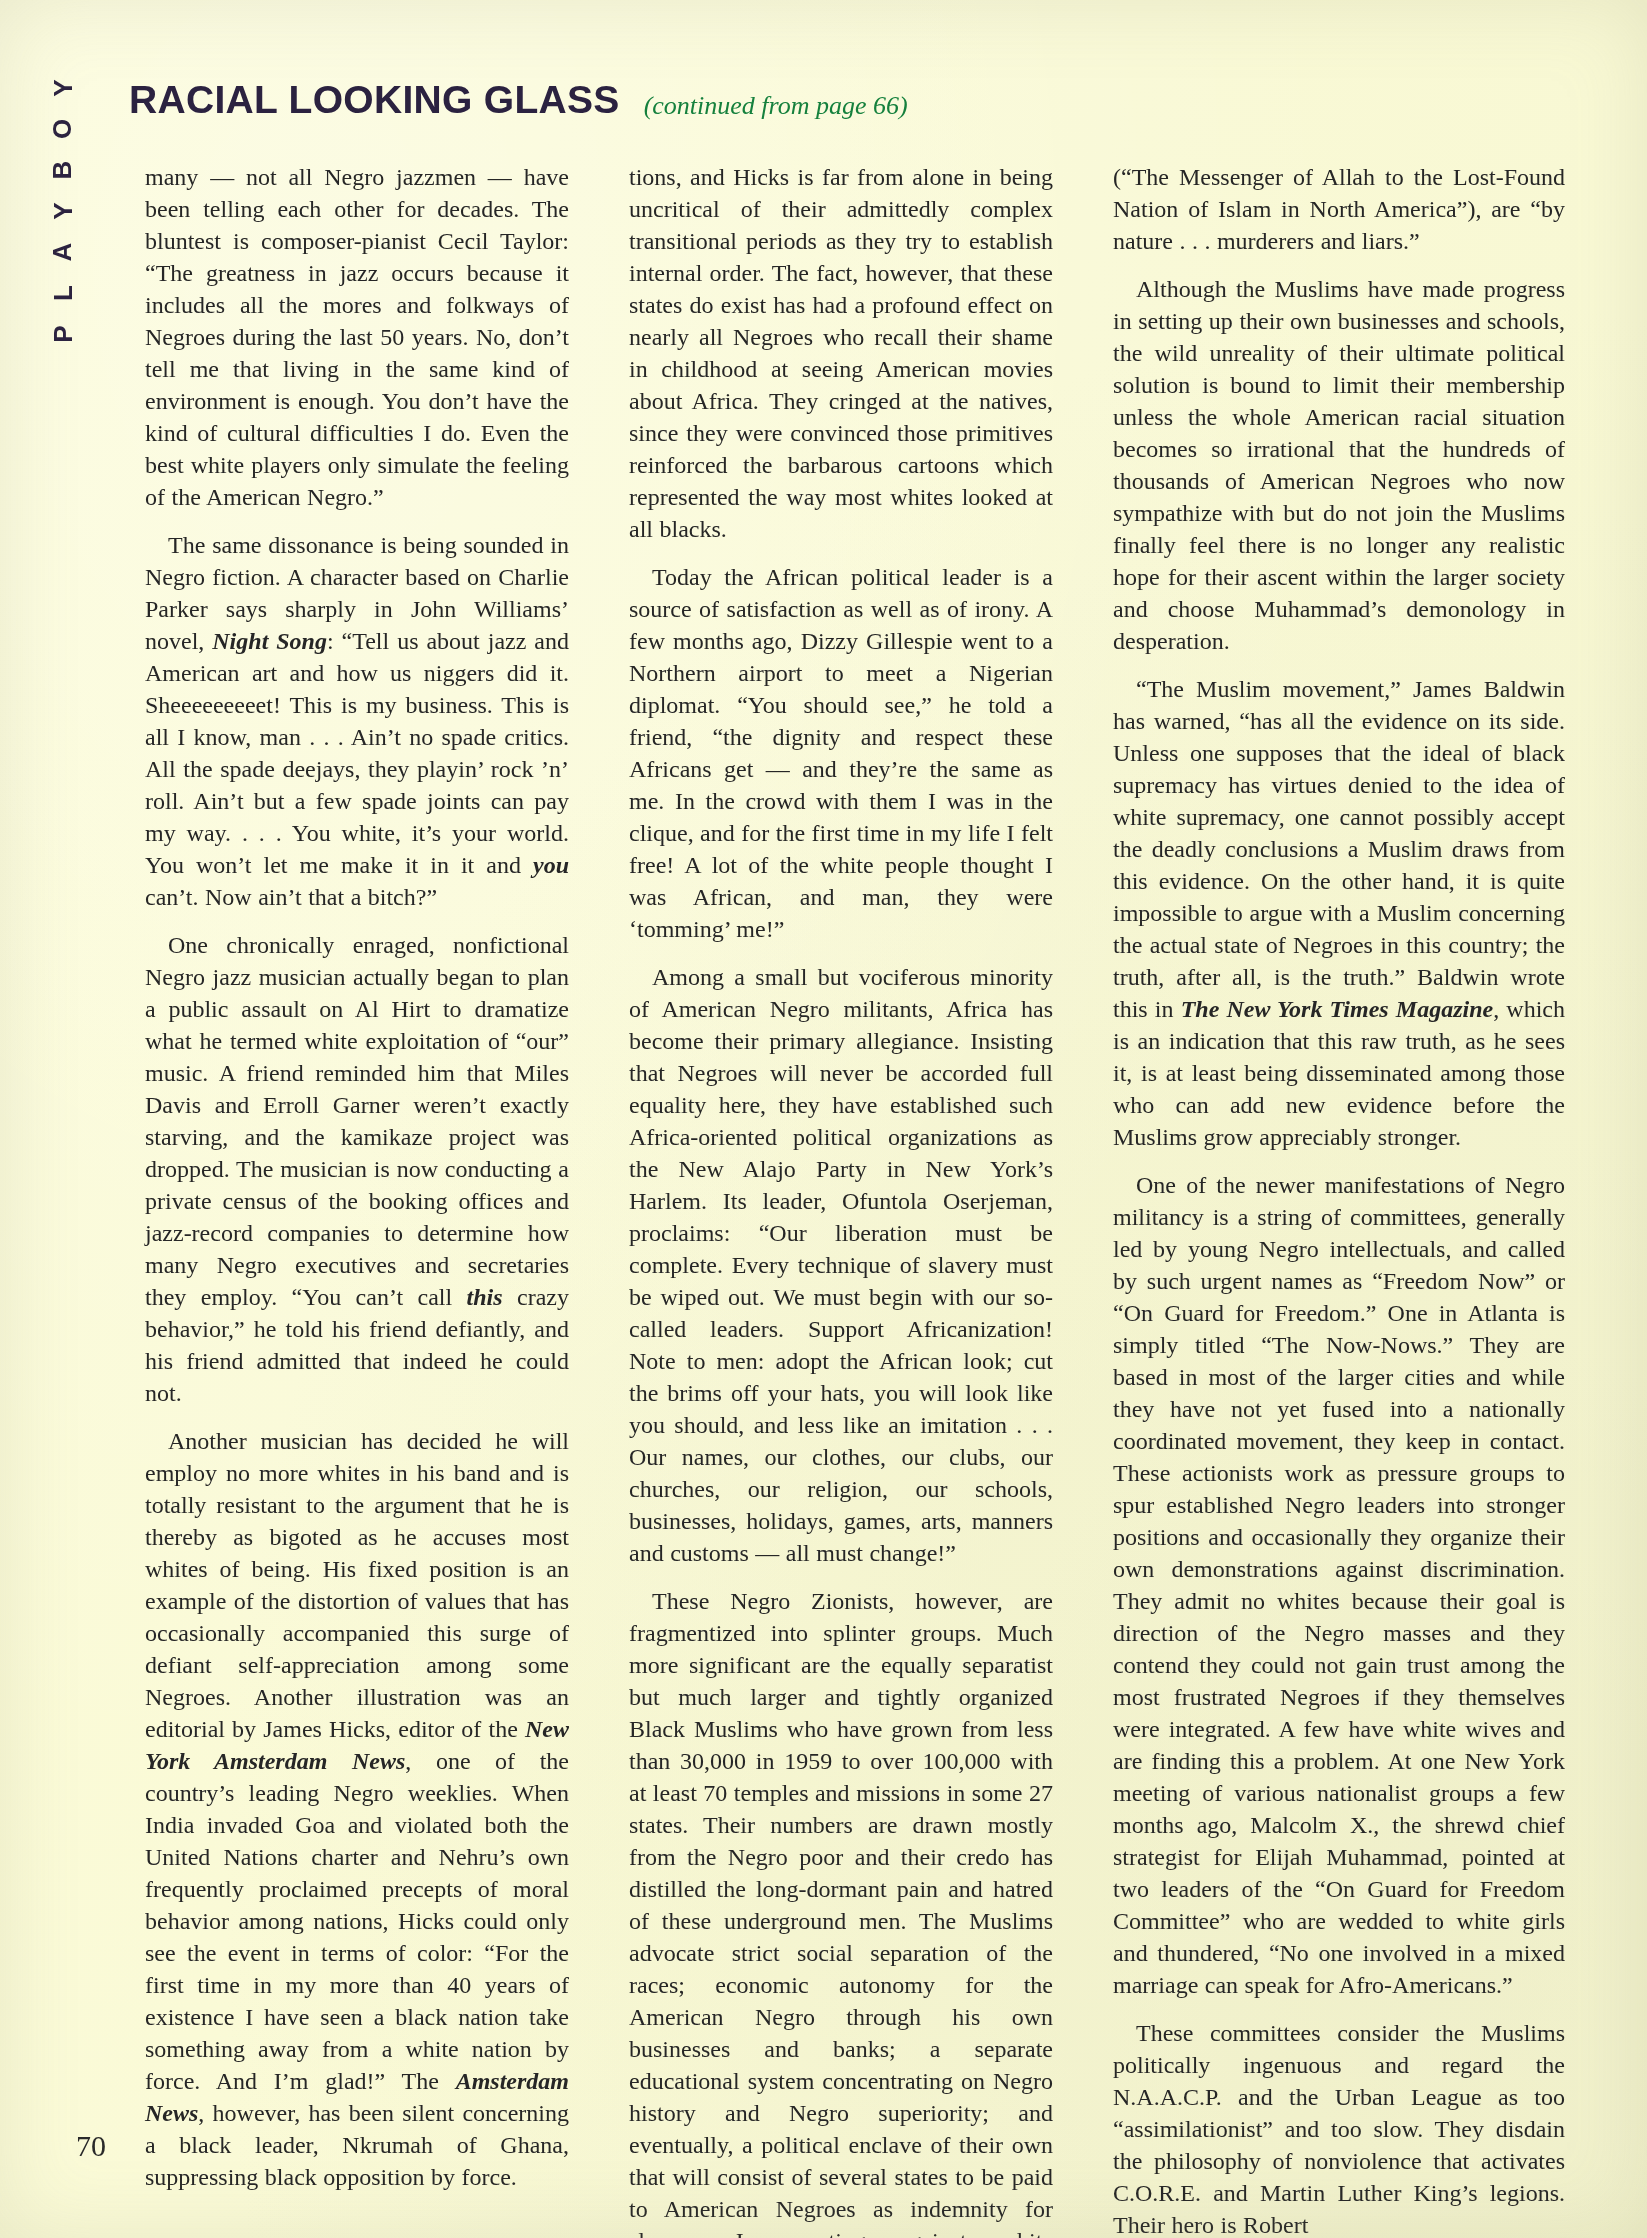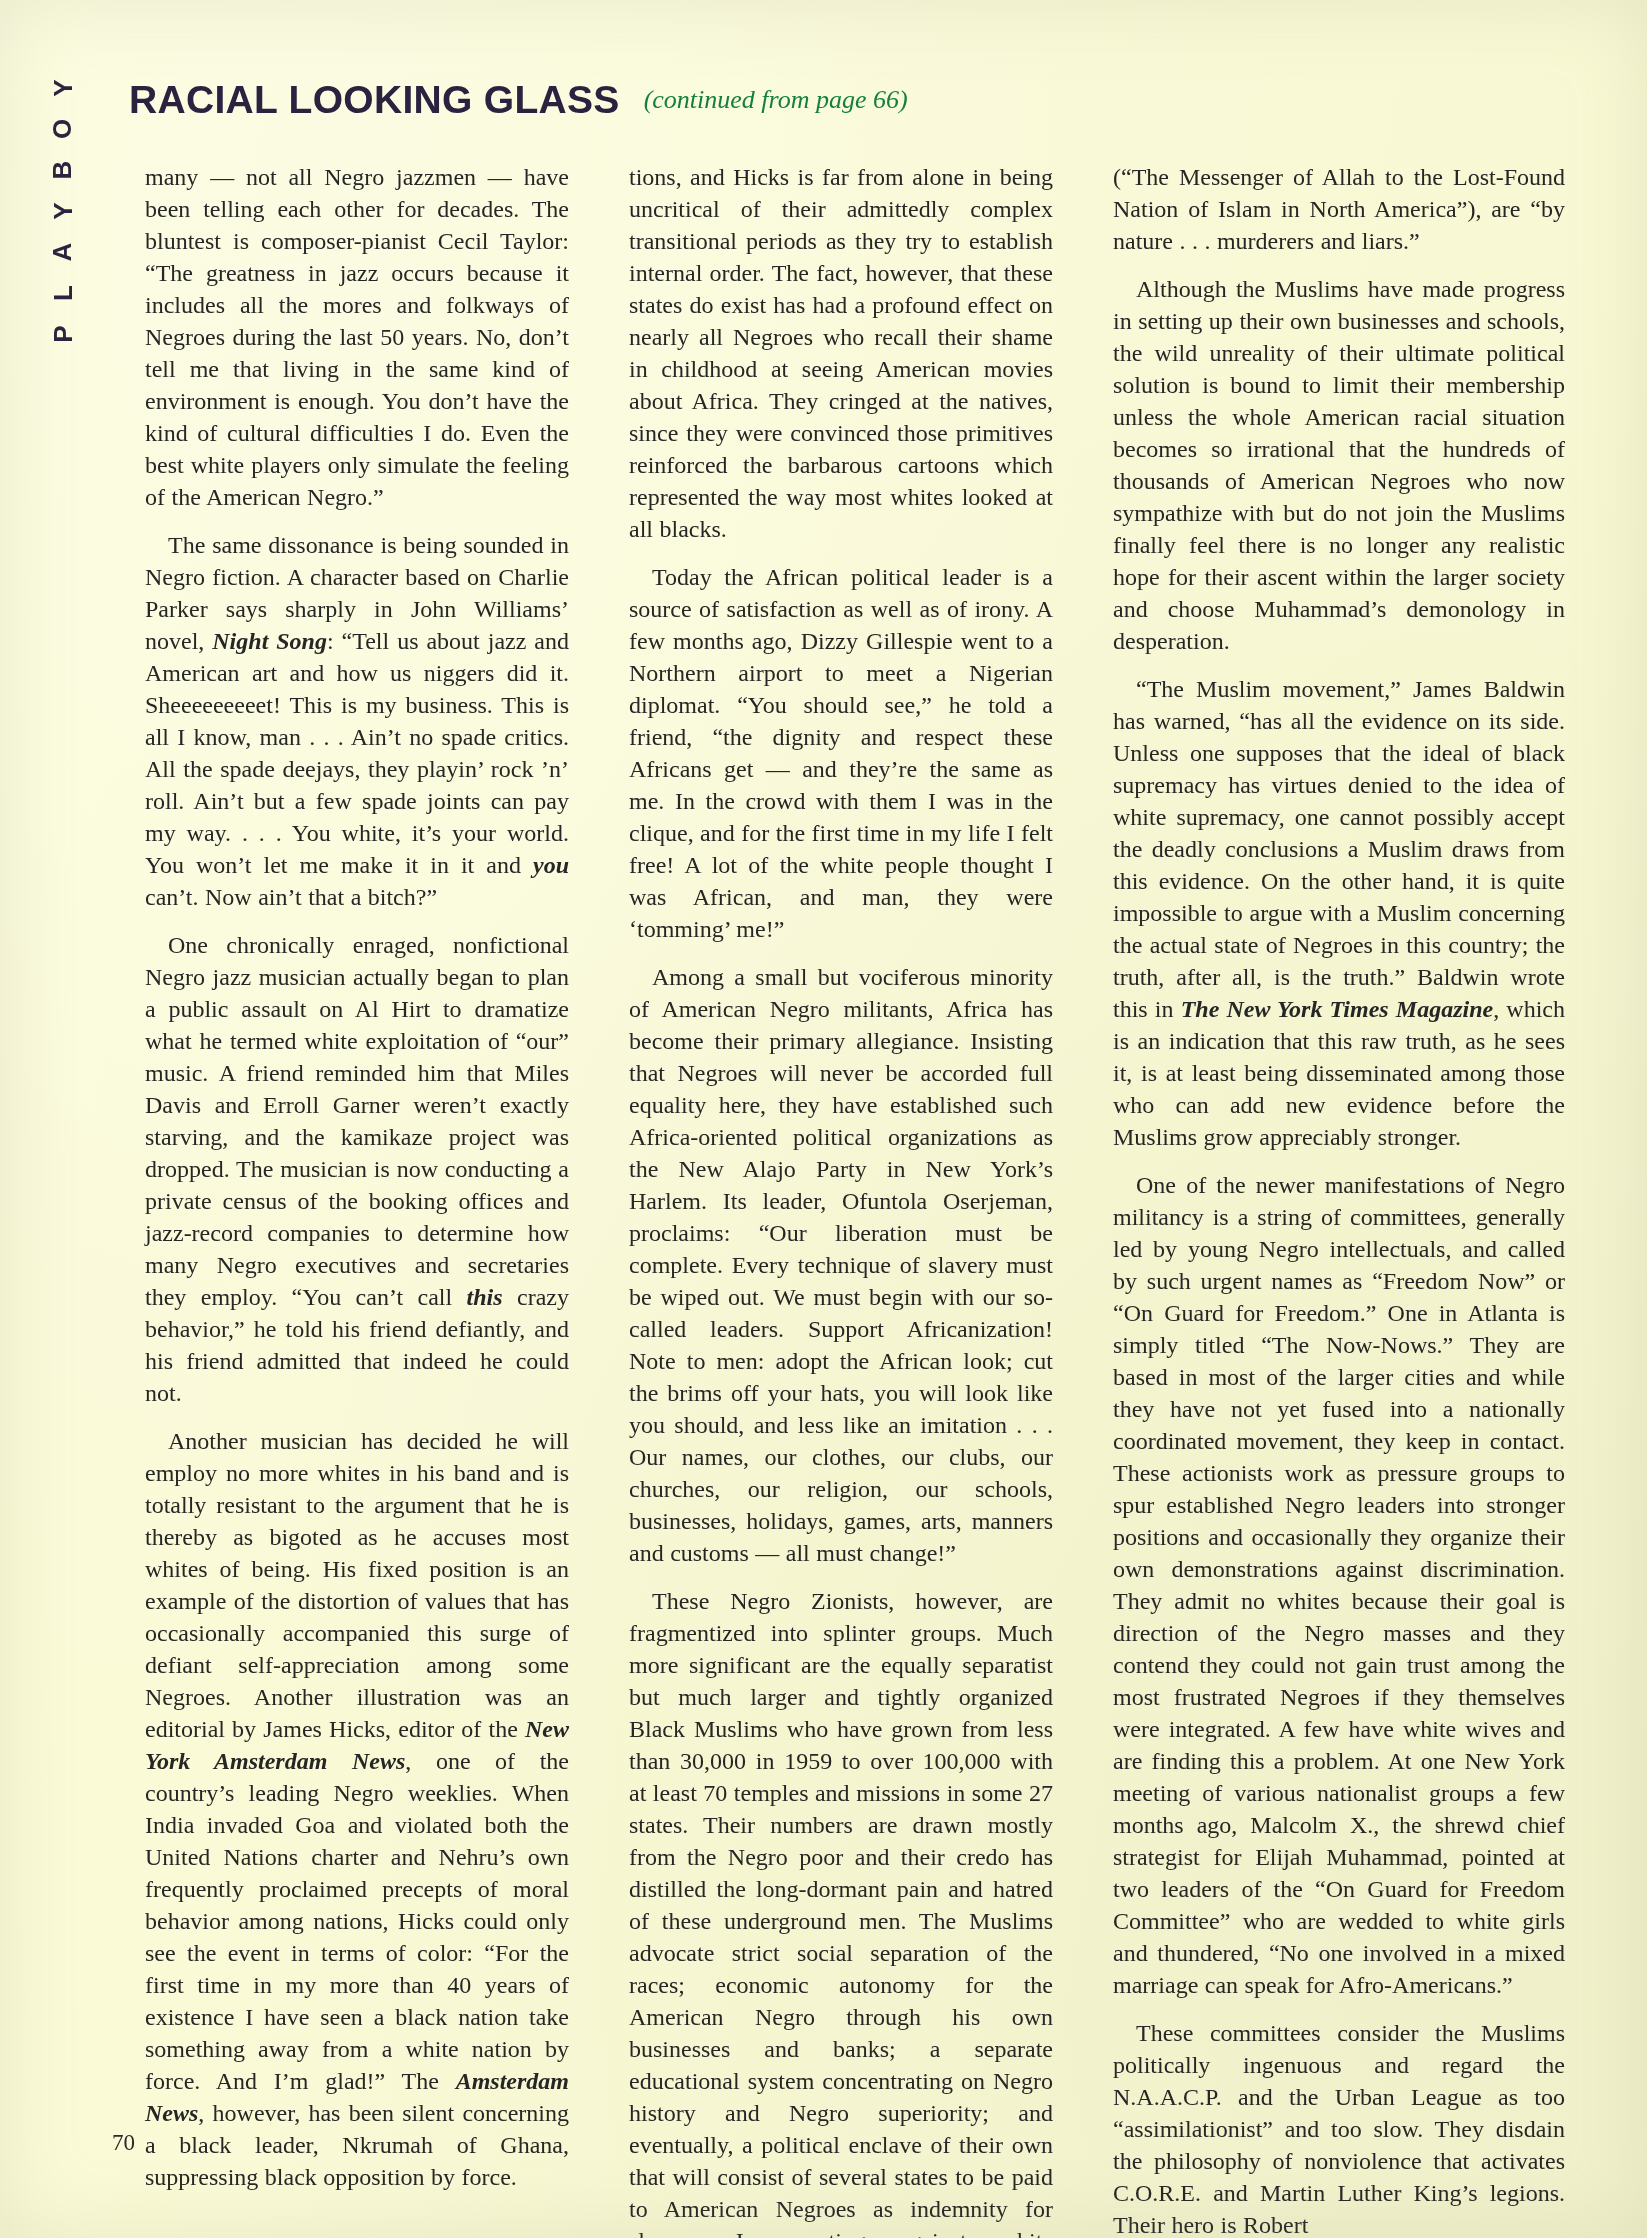--- a/index.html
+++ b/index.html
@@ -56,21 +56,21 @@
     color: #2c2340;
     letter-spacing: 0;
   }
 
   
   .headline-row {
     position: absolute;
     left: 129px;
     top: 80px;
     display: flex;
-    align-items: center;
+    align-items: flex-end;
     gap: 24px;
     white-space: nowrap;
   }
   .headline {
     font-family: "Liberation Sans", "DejaVu Sans", sans-serif;
     font-weight: 700;
     font-size: 39px;
     line-height: 1;
     letter-spacing: 0.3px;
     color: #2b2240;
@@ -125,25 +125,24 @@
     font-size: 24px;
     line-height: 32px;
     color: #262626;
   }
 
   
   .folio {
     position: absolute;
     left: 76px;
     top: 2131px;
-    font-size: 23px;
+    font-size: 30px;
     line-height: 1;
     color: #2a2a2a;
     font-family: "Liberation Serif", "DejaVu Serif", serif;
-    margin-left: 36px;
   }
 </style>
 </head>
 <body>
 
 <div class="page">
 
   <div class="paper-tint"></div>
 
   <div class="running-head">

